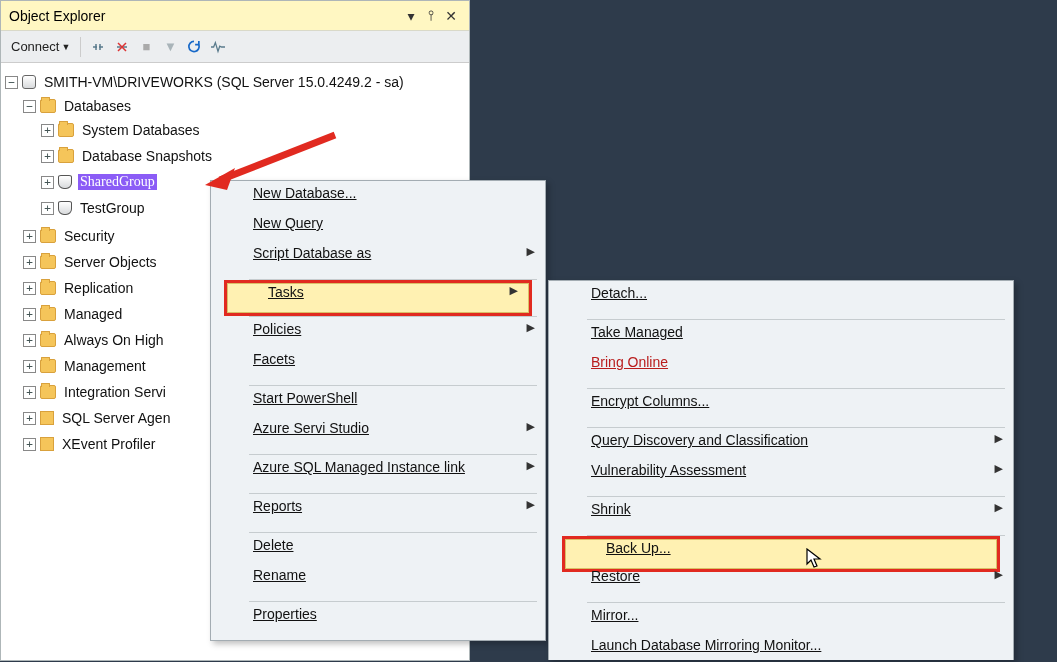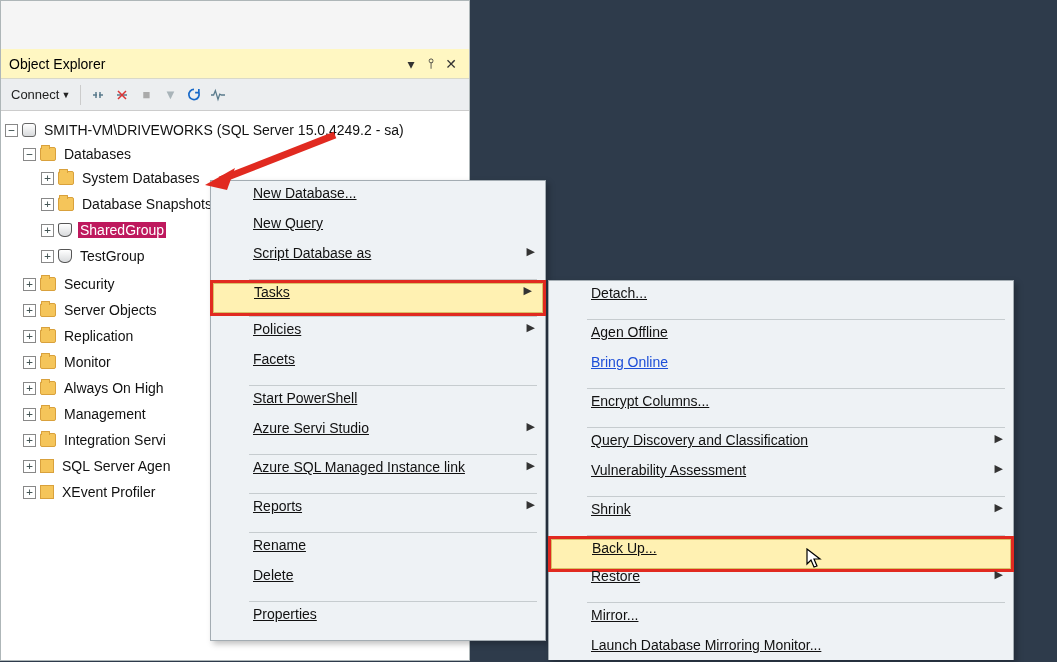--- a/index.html
+++ b/index.html
@@ -24,21 +24,20 @@
   }
   .panel-title {
     background: #fff7c2;
     height: 30px;
     display: flex;
     align-items: center;
     padding: 0 8px;
     border-bottom: 1px solid #d9d9c9;
     font-size: 14px;
     color: #000;
-    margin-top: 48px;
   }
   .panel-title .spacer { flex: 1; }
   .panel-title .pctl {
     width: 20px;
     text-align: center;
     font-size: 14px;
     color: #333;
     cursor: default;
   }
   .toolbar {
@@ -126,22 +125,23 @@
      width:14px; height:14px;
      background:#f5c55a;
      border:1px solid #d9a13c;
      margin-right:6px;
      display:inline-block;
   }
   .tree .indent { display:inline-block; }
   .ind1{width:18px;} .ind2{width:36px;}
   .tree .label { padding:0 2px; }
   .tree .label.selected {
-    background:#be185d;
+    background:#8b5cf6;
     color:#fff;
+    font-family:Liberation Serif, serif;
   }
   
   .menu {
     position:absolute;
     background:#eef2f5;
     border:1px solid #a3acb2;
     box-shadow: 3px 3px 6px rgba(0,0,0,.25);
     padding:4px 0;
     font-size:14px;
     color:#111;
@@ -150,27 +150,27 @@
     height:30px;
     display:flex;
     padding:0 32px 0 42px;
     position:relative;
     cursor:default;
     text-decoration:underline;
   }
   .menu .mitem.hl {
     background:#fff1b2;
     border:1px solid #d9c067;
-    margin:-1px 2px;
+    margin:-1px 16px;
     padding:0 30px 0 40px;
   }
   .menu .mitem.redbox {
     box-shadow: 0 0 0 3px #e12a20;
   }
-  .menu .mitem.disabled { color:#1d4ed8; }
+  .menu .mitem.disabled { color:#b91c1c; }
   .menu .mitem .subarrow {
     position:absolute; right:10px;
     font-size:11px; color:#333;
   }
   .menu .msep {
     height:1px;
     background:#c6cccf;
     margin:4px 8px 4px 38px;
   }
   .menu1 { left:210px; top:180px; width:336px; }
@@ -304,21 +304,21 @@
                 <span class="twisty">+</span>
                 <span class="folder"></span>
             <span class="label">Replication</span>
           </div>
             </li>
           <li>
               <div class="row">
             <span class="indent ind1"></span>
                 <span class="twisty">+</span>
                 <span class="folder"></span>
-            <span class="label">Monitor</span>
+            <span class="label">Managed</span>
           </div>
             </li>
           <li>
               <div class="row">
             <span class="indent ind1"></span>
                 <span class="twisty">+</span>
                 <span class="folder"></span>
             <span class="label">Always On High</span>
           </div>
             </li>
@@ -397,38 +397,38 @@
       <span>Azure SQL Managed Instance link</span>
       <span class="subarrow">▶</span>
     </div>
   <div class="msep"></div>
   <div class="mitem">
       <span>Reports</span>
       <span class="subarrow">▶</span>
     </div>
   <div class="msep"></div>
   <div class="mitem">
+      <span>Delete</span>
+    </div>
+  <div class="mitem">
       <span>Rename</span>
     </div>
-  <div class="mitem">
-      <span>Delete</span>
-    </div>
   <div class="msep"></div>
   <div class="mitem">
       <span>Properties</span>
     </div>
 </div>
 
 <div class="menu menu2">
   <div class="mitem">
       <span>Detach...</span>
     </div>
   <div class="msep"></div>
   <div class="mitem">
-      <span>Agen Offline</span>
+      <span>Take Managed</span>
     </div>
   <div class="mitem disabled">
       <span>Bring Online</span>
     </div>
   <div class="msep"></div>
   <div class="mitem">
       <span>Encrypt Columns...</span>
     </div>
   <div class="msep"></div>
   <div class="mitem">

